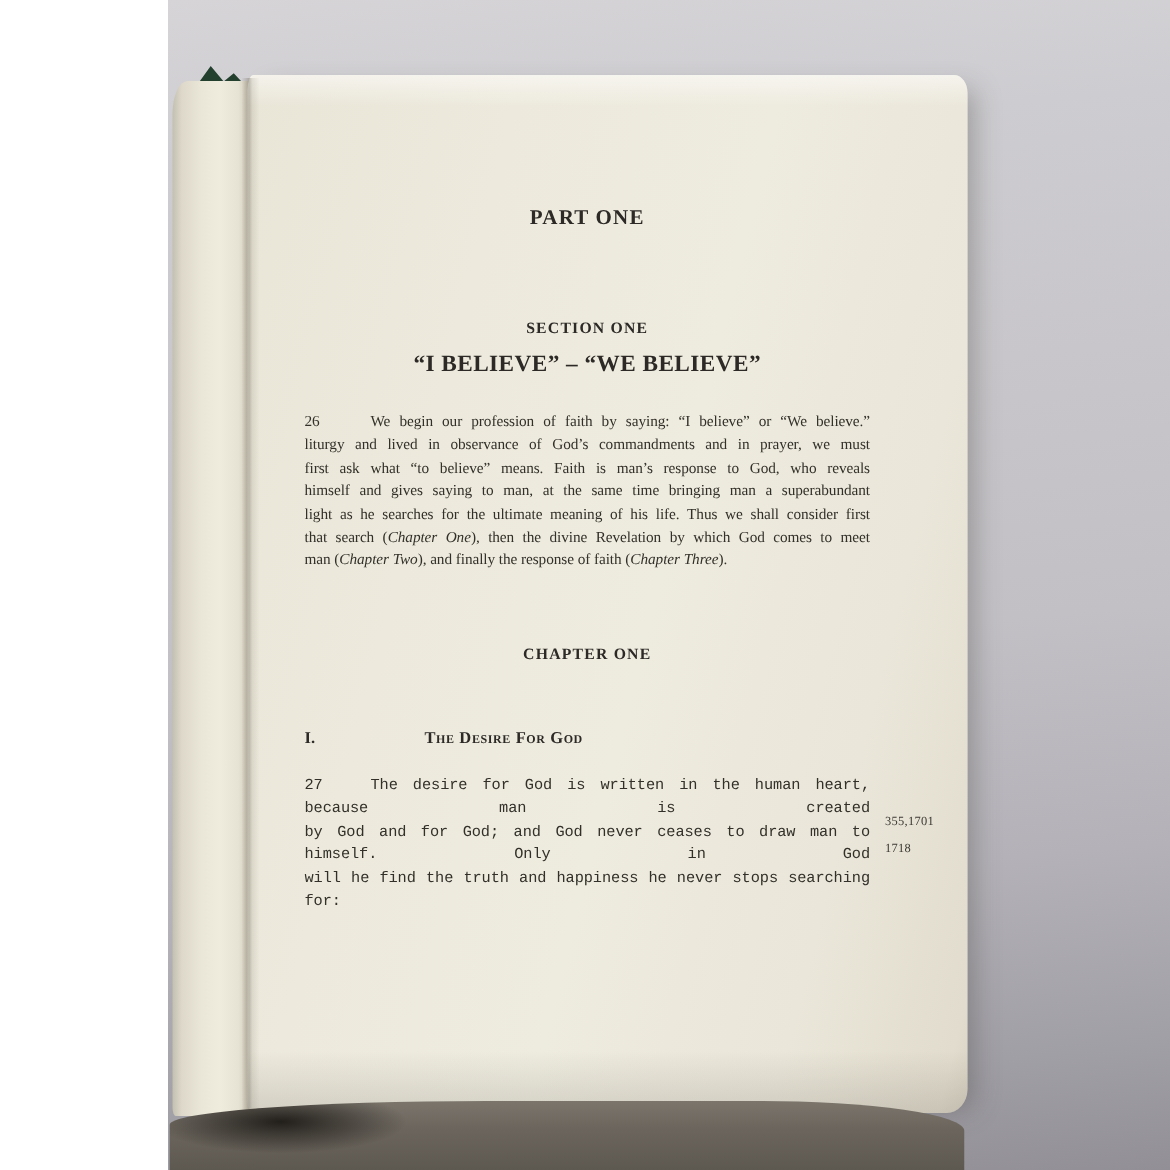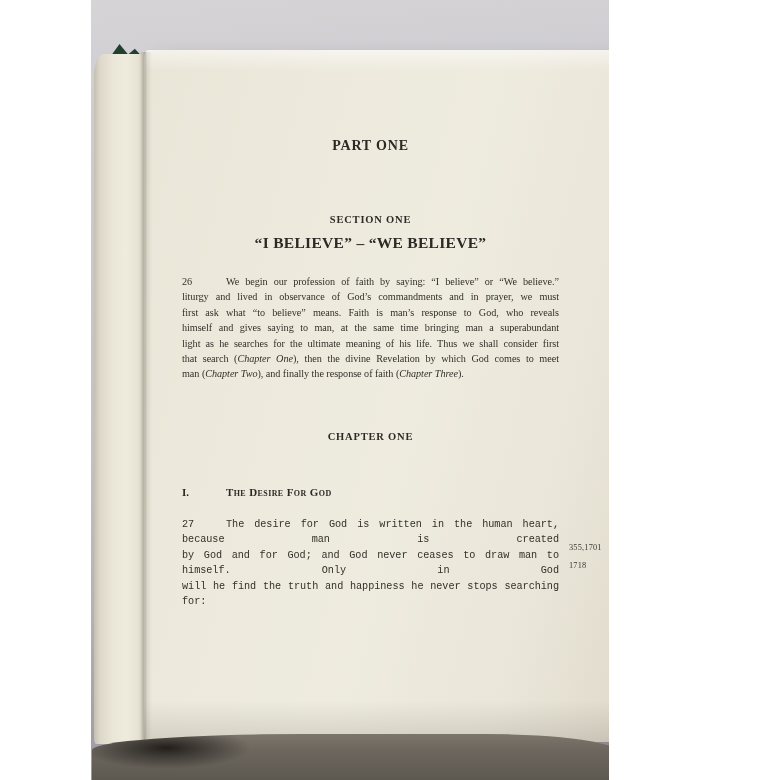--- a/index.html
+++ b/index.html
@@ -1,19 +1,19 @@
 <!DOCTYPE html>
 <html><head>
 <meta charset="utf-8">
 <style>
   html,body{margin:0;padding:0;background:#ffffff;}
   .canvas{position:relative;width:780px;height:780px;background:#ffffff;overflow:hidden;
           font-family:"Liberation Serif","DejaVu Serif",serif;}
   
-  .photo{position:absolute;left:91px;top:0;width:518px;height:780px;overflow:hidden;
+  .photo{position:absolute;left:112px;top:0;width:668px;height:780px;overflow:hidden;
          background:linear-gradient(175deg,#d6d4d7 0%,#cdccd0 14%,#c8c6ca 34%,#c2c0c5 55%,#b4b2b8 74%,#a19fa6 90%,#929096 100%);}
   
   .left-stack{position:absolute;left:3px;top:54px;width:51px;height:690px;
          background:linear-gradient(90deg,#c3bfb1 0%,#ddd8ca 12%,#eae6d8 38%,#efebdd 62%,#e7e3d4 86%,#d6d1c1 96%,#c9c4b4 100%);
          border-radius:10px 0 0 2px / 22px 0 0 6px;}
   .cover-corner{position:absolute;left:16px;top:42px;width:48px;height:20px;background:#23402f;
          clip-path:polygon(8% 70%,26% 10%,44% 62%,58% 34%,72% 70%,96% 48%,100% 100%,0 100%);}
   
   .page{position:absolute;left:53px;top:50px;width:480px;height:692px;
          background:linear-gradient(104deg,#e9e5d7 0%,#edeadd 28%,#eeebdf 55%,#eae6d9 80%,#e1dccd 97%,#d8d3c3 100%);
@@ -32,21 +32,21 @@
   
   .heading{position:absolute;left:38px;width:377px;text-align:center;font-weight:bold;color:#2c2926;}
   .h-part-label   {top:88px;  font-size:14px; letter-spacing:.8px;}
   .h-part-title   {top:116px; font-size:15.5px;letter-spacing:.4px;}
   .h-section-label{top:164px; font-size:10.5px;letter-spacing:.8px;}
   .h-section-title{top:184px; font-size:15.5px;letter-spacing:.3px;}
   .h-chapter-label{top:381px; font-size:10.5px;letter-spacing:.8px;}
   .h-chapter-title{top:403px; font-size:15px;  letter-spacing:.5px;}
   .subheading{position:absolute;left:38px;top:436px;width:377px;font-weight:bold;font-size:11px;color:#2c2926;}
   .subheading .numeral{display:inline-block;width:44px;}
-  .subheading .sc{font-variant:small-caps;letter-spacing:.4px;}
+  .subheading .sc{font-variant:small-caps;letter-spacing:.4px;margin-left:36px;}
   .para{position:absolute;left:38px;width:377px;font-size:10.2px;line-height:15.4px;
         letter-spacing:-.05px;color:#323029;}
   .para-26{top:224px;}
   .para-27{top:467px;font-family:Liberation Mono, monospace;}
   .jline{text-align:justify;text-align-last:justify;overflow:hidden;white-space:normal;}
   .endline{text-align-last:left;}
   .pnum{display:inline-block;width:44px;}
   .margin-refs{position:absolute;left:425px;top:489px;width:52px;font-size:8.3px;line-height:17.5px;
         color:#3c3933;letter-spacing:.2px;}
   .footer{position:absolute;left:147px;top:639px;width:190px;text-align:center;}

